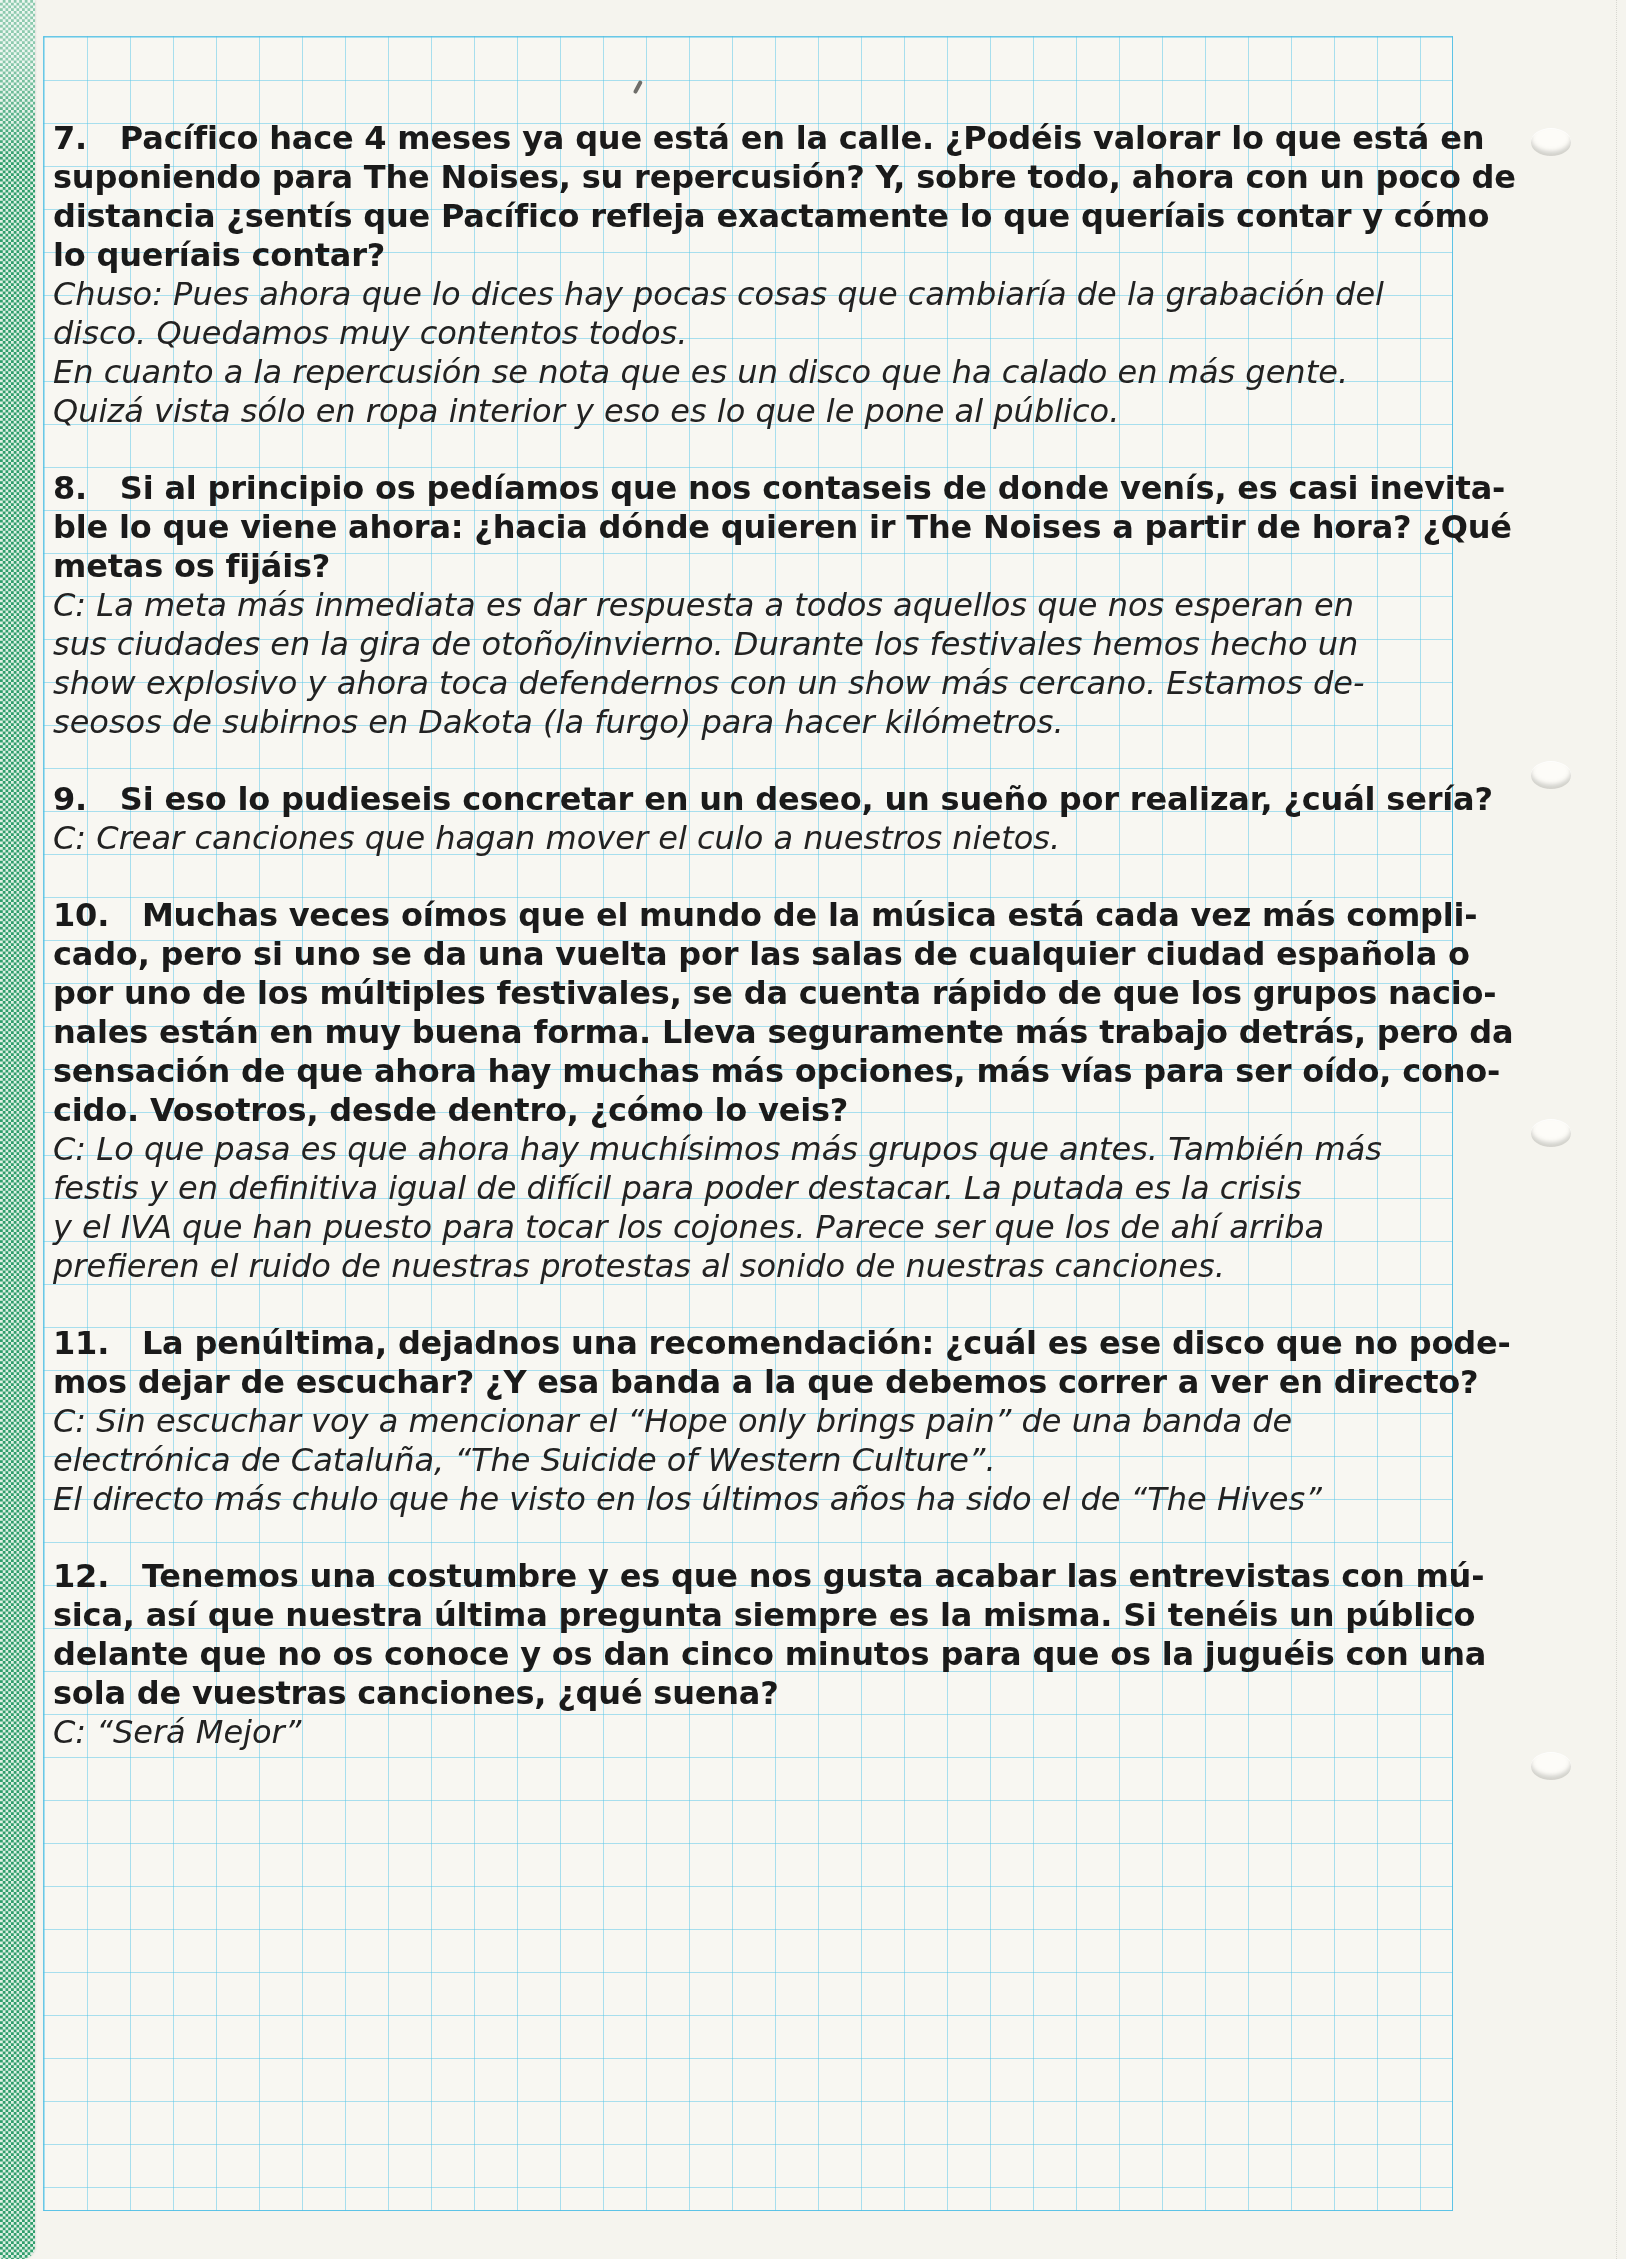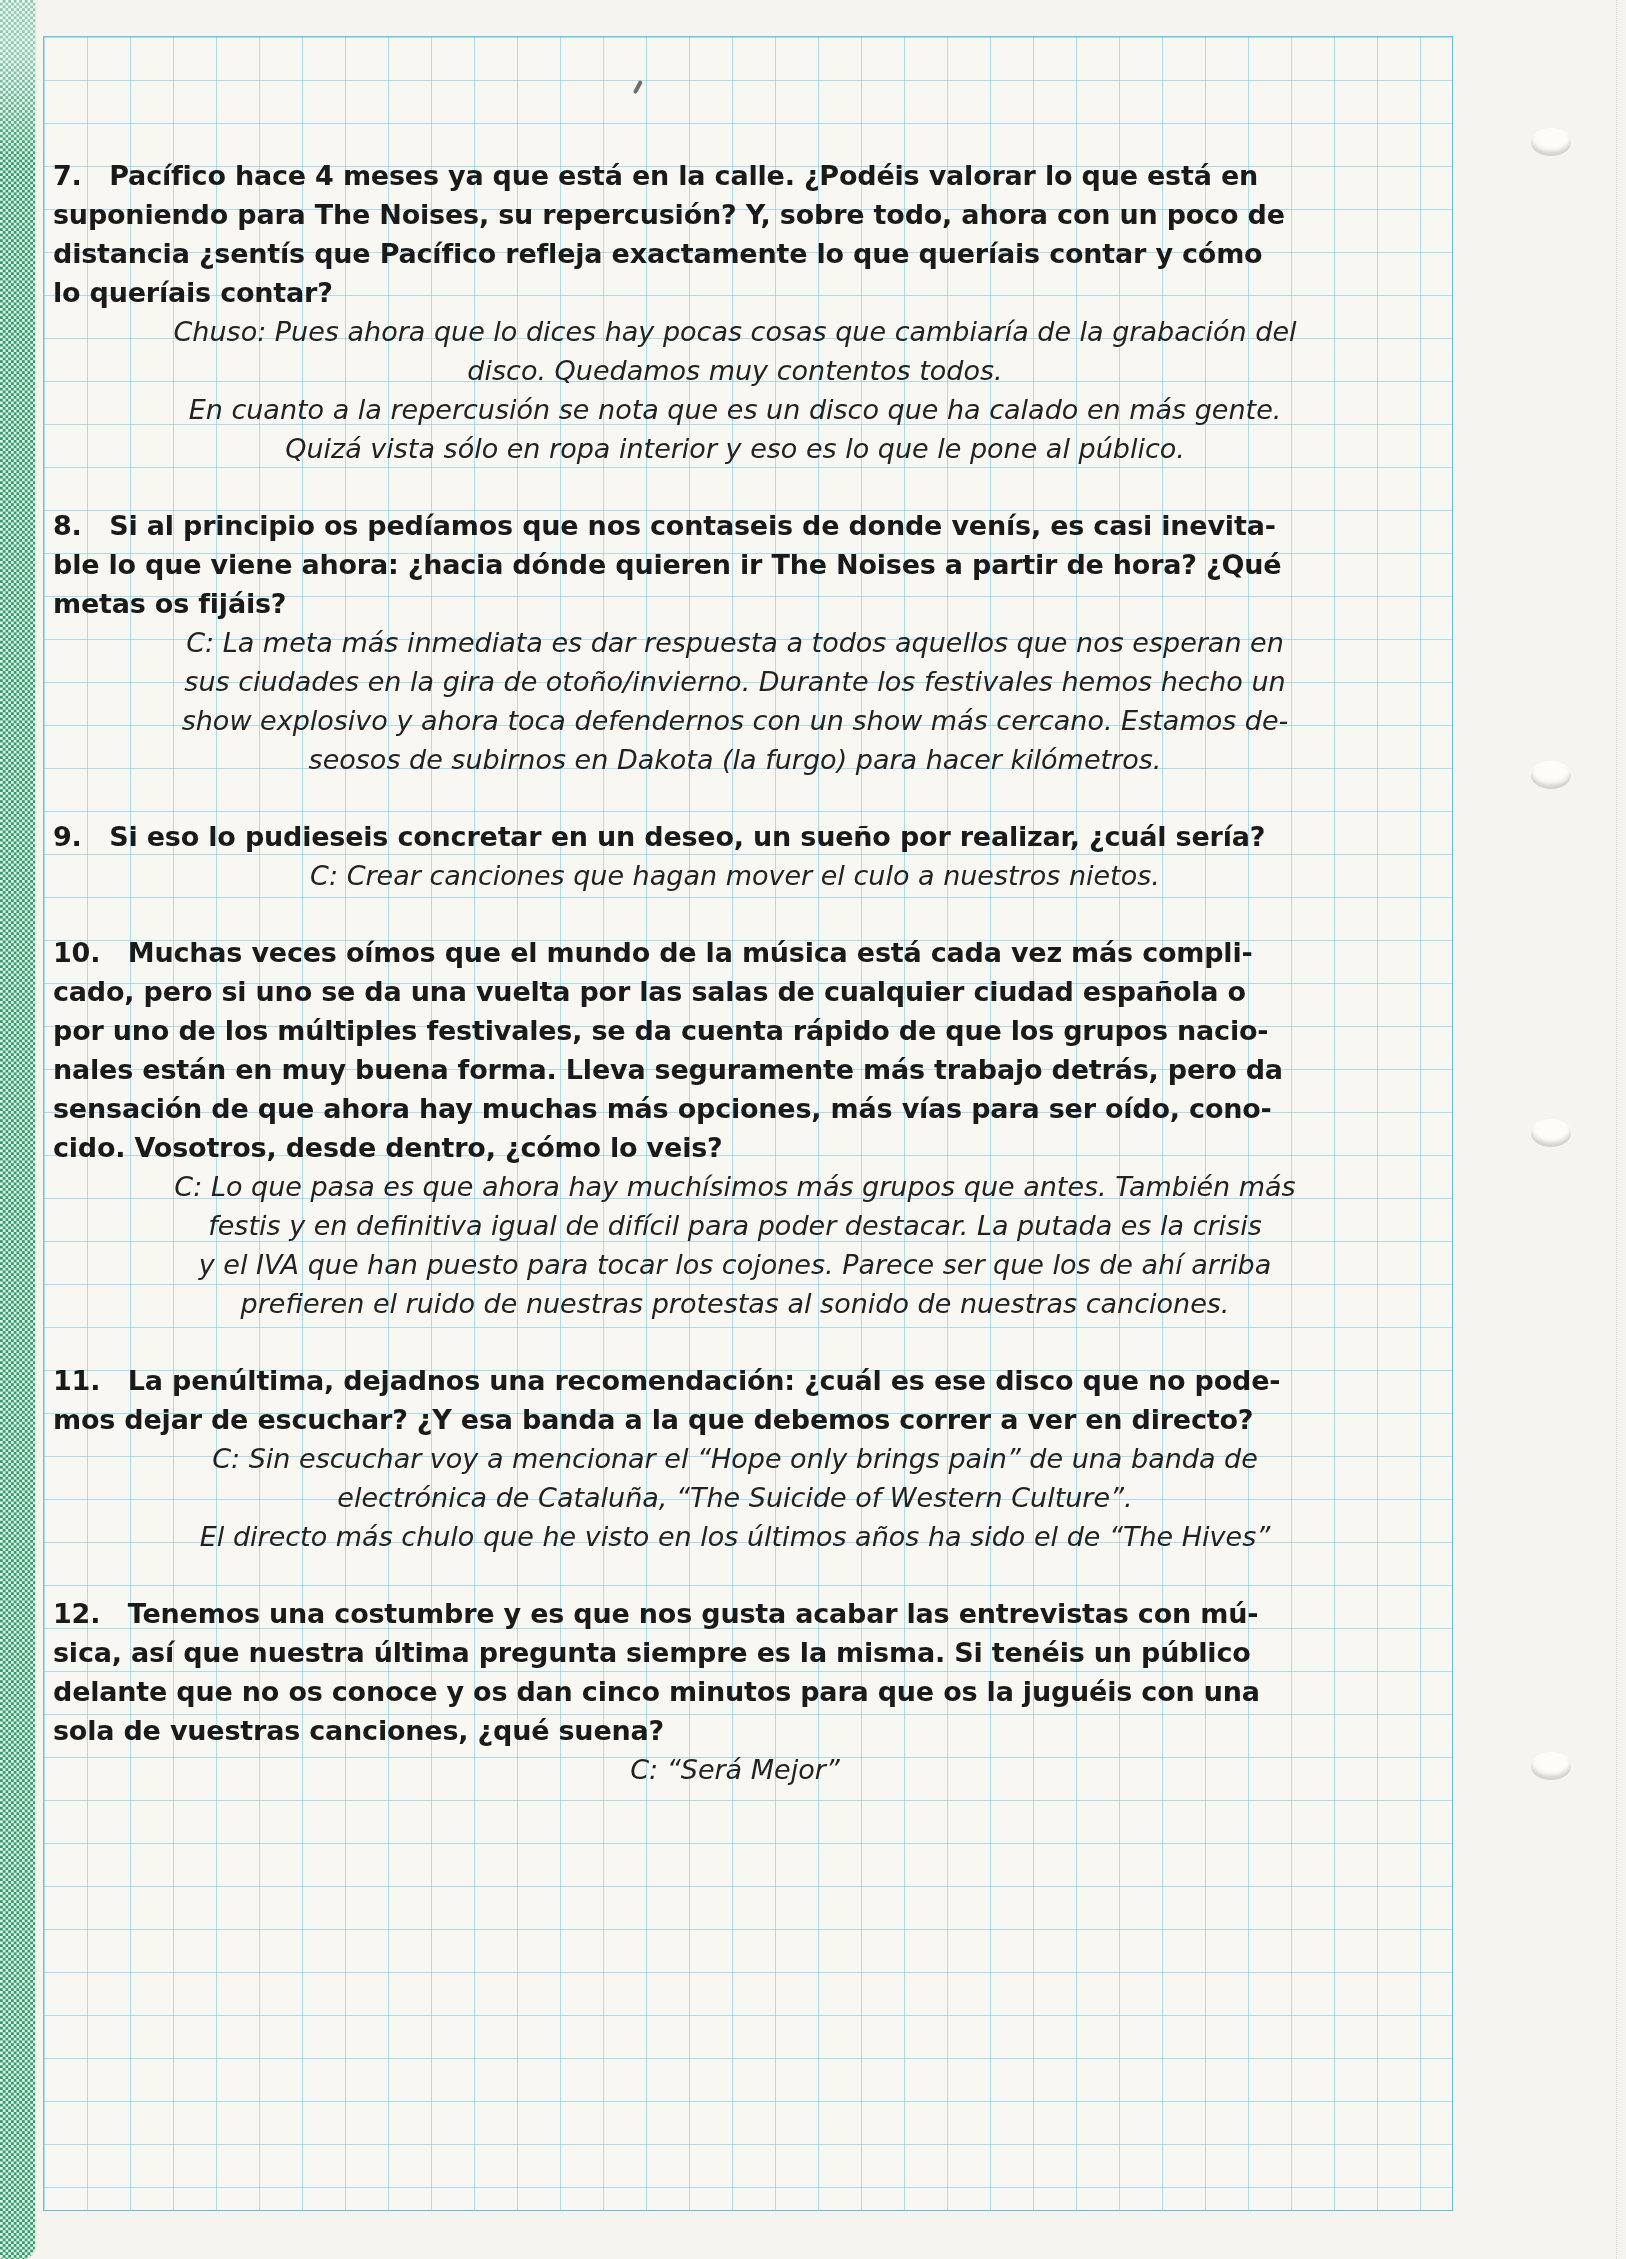--- a/index.html
+++ b/index.html
@@ -39,27 +39,26 @@
       repeating-linear-gradient(to right,  var(--grid-line) 0 1.4px, transparent 1.4px 43px),
       repeating-linear-gradient(to bottom, var(--grid-line) 0 1.4px, transparent 1.4px 43px);
     border:1.8px solid var(--grid-edge);
     box-sizing:border-box;
   }
 
   
   .text-col{
     position:absolute;left:53px;top:119px;width:1364px;
     color:var(--ink);
-    font-size:27px;line-height:39px;
+    font-size:32px;line-height:39px;
     white-space:pre;
-    margin-top:37px;
   }
   .qa-group{margin-bottom:38px;}
   .q-line{font-weight:700;letter-spacing:-0.2px;}
-  .a-line{font-weight:400;font-style:italic;color:#222;text-align:center;}
+  .a-line{font-weight:400;font-style:italic;color:#222;}
 
   
   .perforation{
     position:absolute;left:1616px;top:0;height:2259px;width:0;
     border-left:1.8px dotted #cdccc5;opacity:.7;
   }
   .hole{
     position:absolute;left:1531px;width:40px;height:27px;border-radius:50%;
     background:#fdfcf8;
     box-shadow:inset 0 -4.5px 4.5px rgba(140,140,132,.38), 0 -0.9px 0 rgba(255,255,255,.9);

